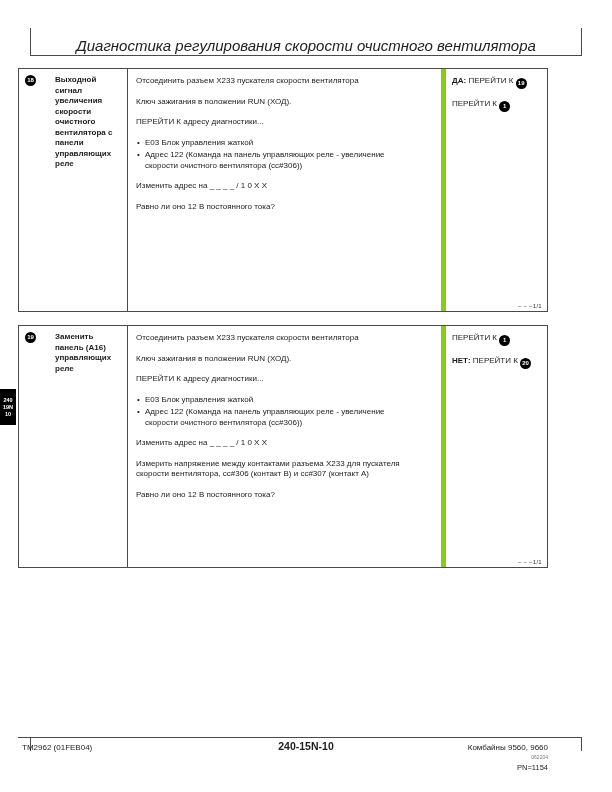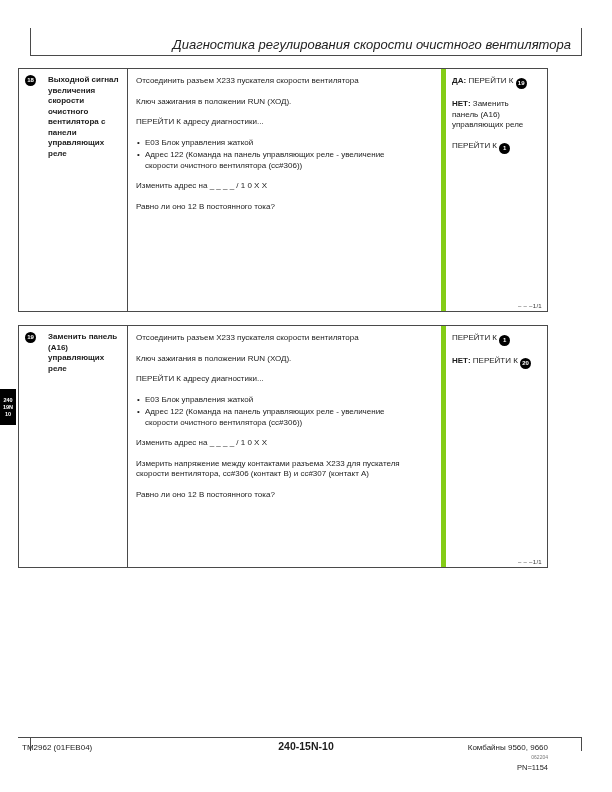--- a/index.html
+++ b/index.html
@@ -14,39 +14,39 @@
     overflow: hidden;
   }
   .tick { position: absolute; width: 0; border-left: 1px solid #4a4a4a; }
   .tick-tl { left: 30px;  top: 28px;  height: 27px; }
   .tick-tr { left: 581px; top: 28px;  height: 27px; }
   .tick-bl { left: 30px;  top: 738px; height: 13px; }
   .tick-br { left: 581px; top: 738px; height: 13px; }
 
   .page-title {
     position: absolute; top: 37px; left: 41px; width: 530px;
-    text-align: right; font-style: italic; font-size: 13px; color: #222;
+    text-align: center; font-style: italic; font-size: 15px; color: #222;
   }
   .header-rule { position: absolute; top: 55px; left: 30px; width: 552px; border-top: 1px solid #4a4a4a; }
 
   .diag-block {
     position: absolute; left: 18px; width: 530px;
     border: 1px solid #4a4a4a;
     display: flex; align-items: stretch;
     background: #fff;
   }
   .block-1 { top: 68px;  height: 244px; }
   .block-2 { top: 325px; height: 243px; }
 
   .col { font-size: 8px; line-height: 10.5px; }
   .col-step { width: 109px; border-right: 1px solid #4a4a4a; padding: 6px 4px 6px 6px; }
   .col-proc { flex: 1; border-right: 5px solid #84cc16; padding: 7px 40px 6px 8px; }
   .col-res  { width: 101px; padding: 7px 10px 6px 6px; }
 
-  .step-head { display: flex; gap: 12px; align-items: flex-start; }
+  .step-head { display: flex; gap: 19px; align-items: flex-start; }
   .step-title { font-weight: bold; font-size: 8px; line-height: 10.5px; }
 
   .circ {
     display: inline-flex; flex: 0 0 auto;
     align-items: center; justify-content: center;
     width: 11px; height: 11px; border-radius: 50%;
     background: #000; color: #fff;
     font-size: 6px; font-weight: bold; line-height: 11px;
     vertical-align: -2px;
   }
@@ -99,21 +99,20 @@
       <p class="proc">ПЕРЕЙТИ К адресу диагностики...</p>
       <ul class="blist">
         <li>E03 Блок управления жаткой</li>
         <li>Адрес 122 (Команда на панель управляющих реле - увеличение скорости очистного вентилятора (cc#306))</li>
       </ul>
       <p class="proc">Изменить адрес на _ _ _ _ / 1 0 X X</p>
       <p class="proc">Равно ли оно 12 В постоянного тока?</p>
     </div>
     <div class="col col-res">
       <p class="res"><b>ДА:</b> <span>ПЕРЕЙТИ К</span> <span class="circ">19</span></p>
-      <p class="res"><b>НЕТ:</b> <span>Заменить панель (A16) управляющих реле</span></p>
       <p class="res"><span>ПЕРЕЙТИ К</span> <span class="circ">1</span></p>
     </div>
     <div class="page-marker">– – –1/1</div>
   </div>
 
   <div class="diag-block block-2">
     <div class="col col-step">
       <div class="step-head">
         <span class="circ">19</span>
         <div class="step-title">Заменить панель (A16) управляющих реле</div>

